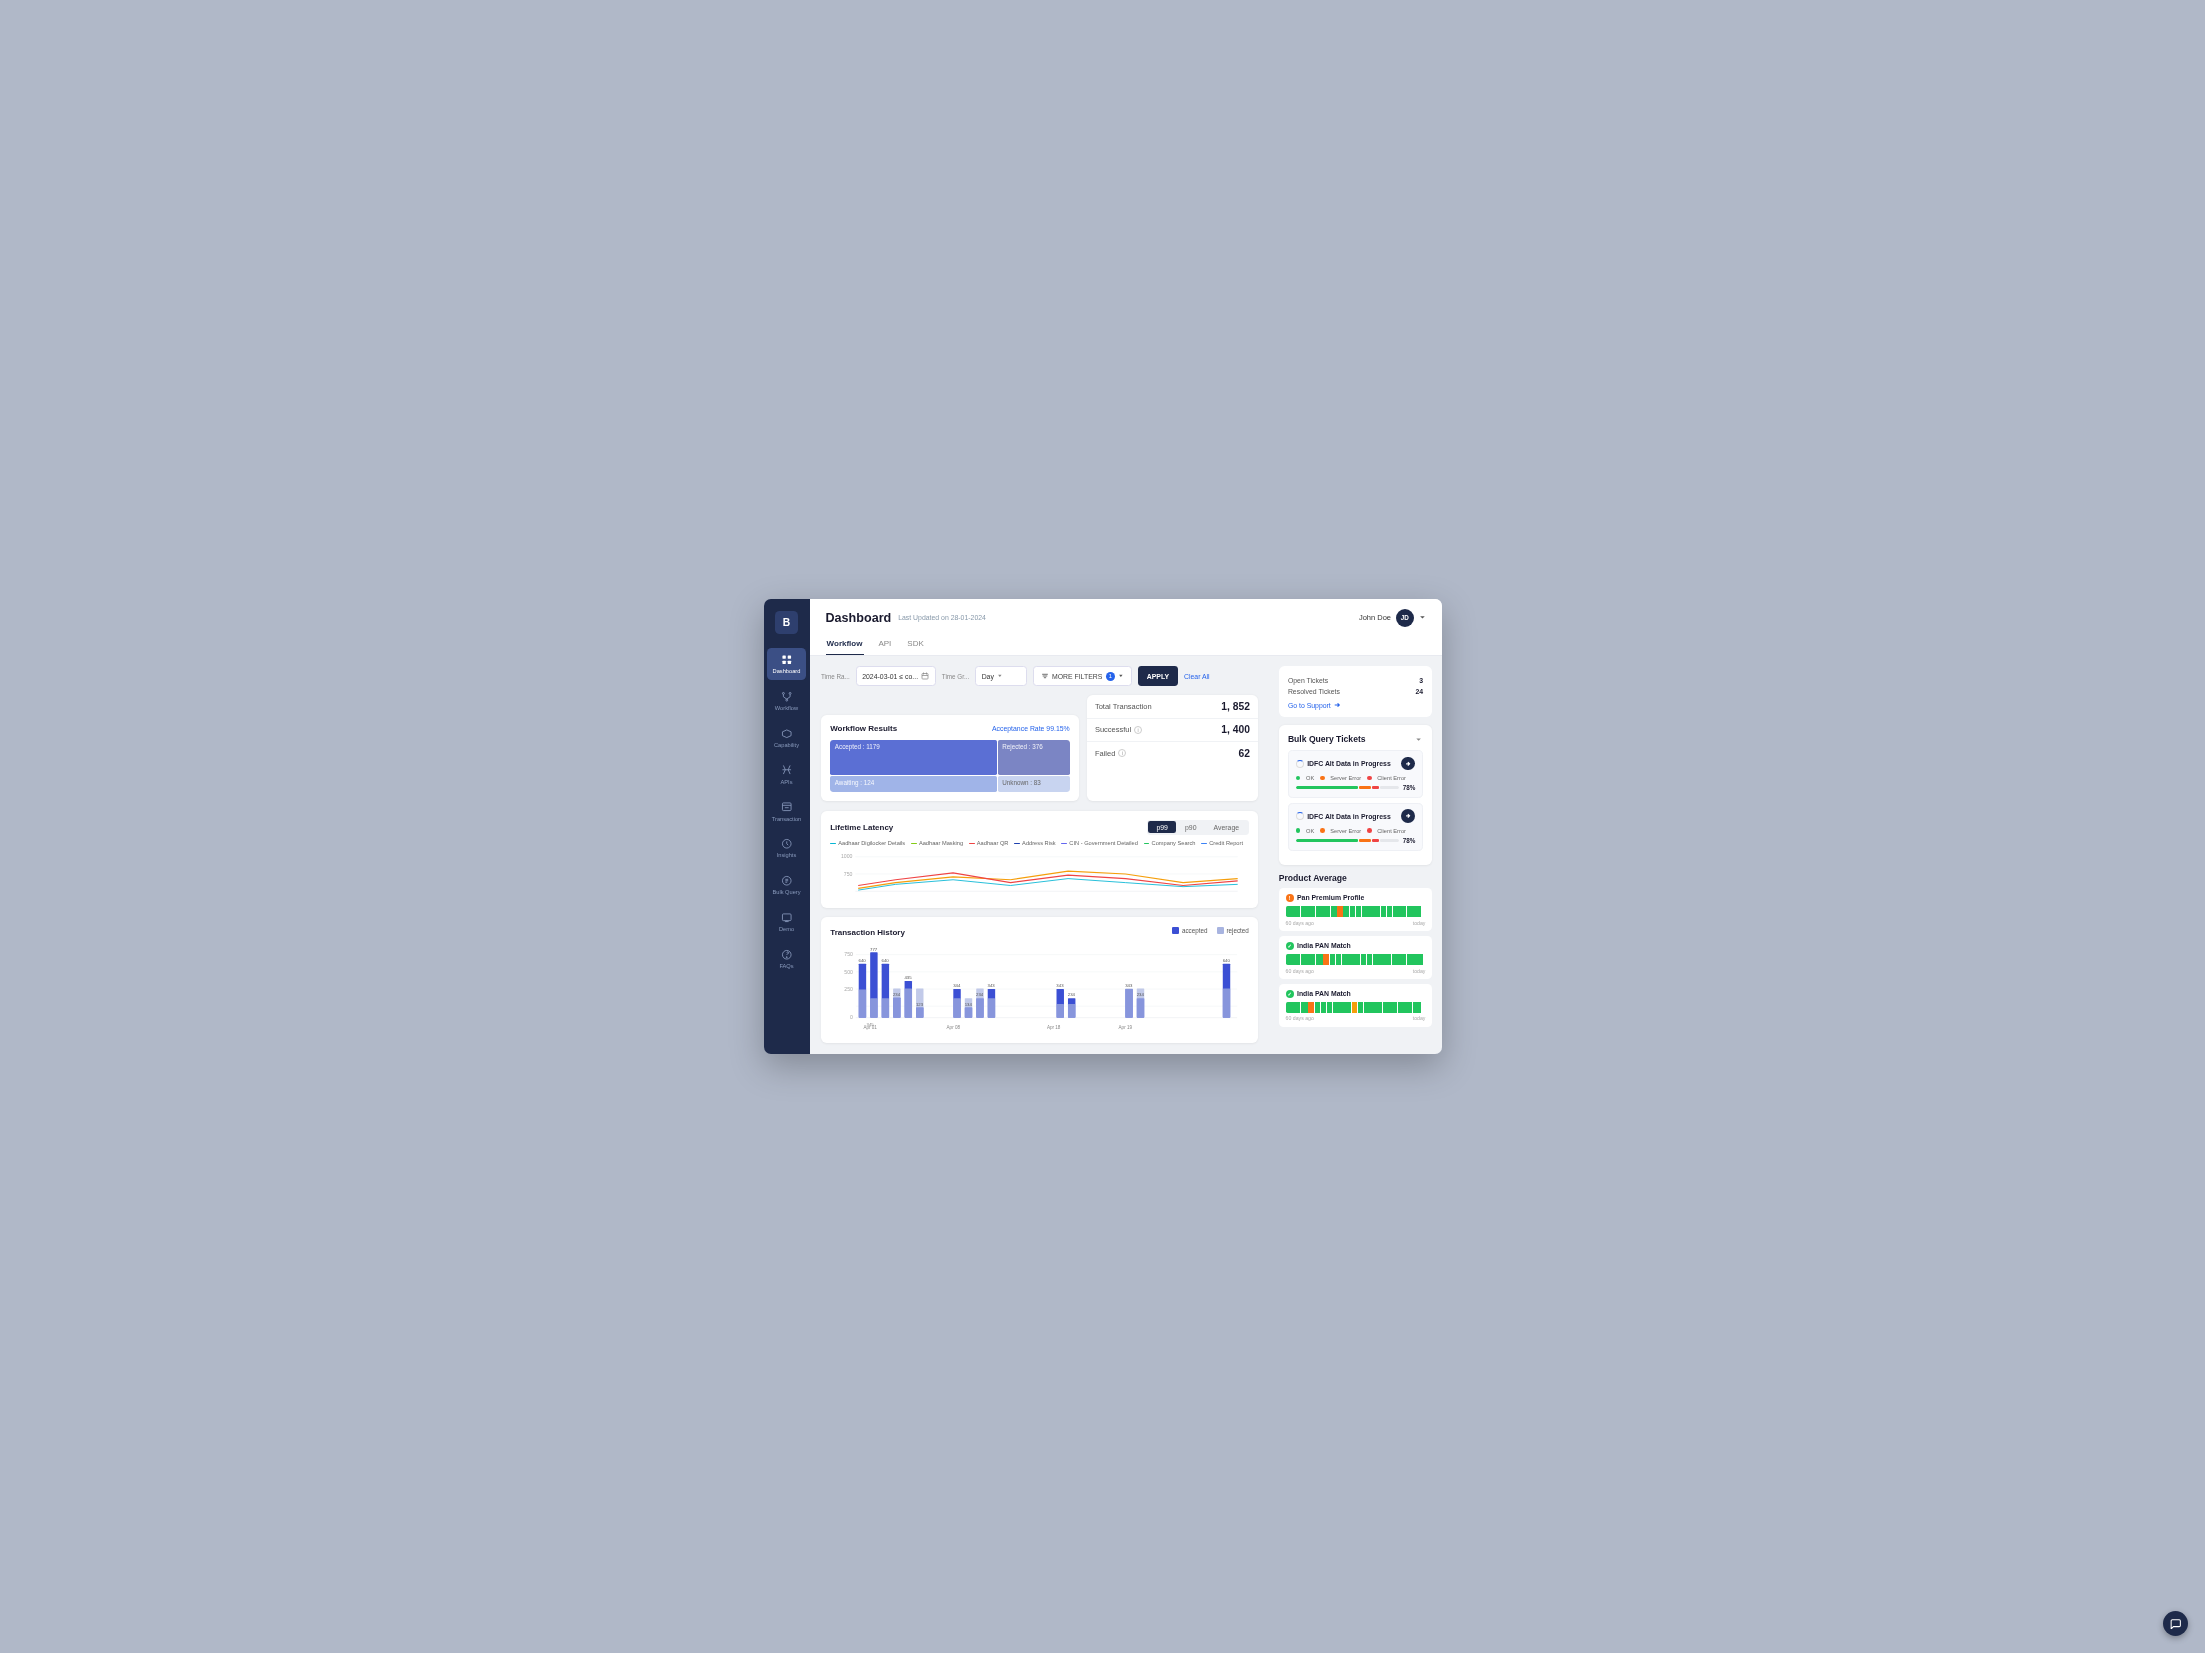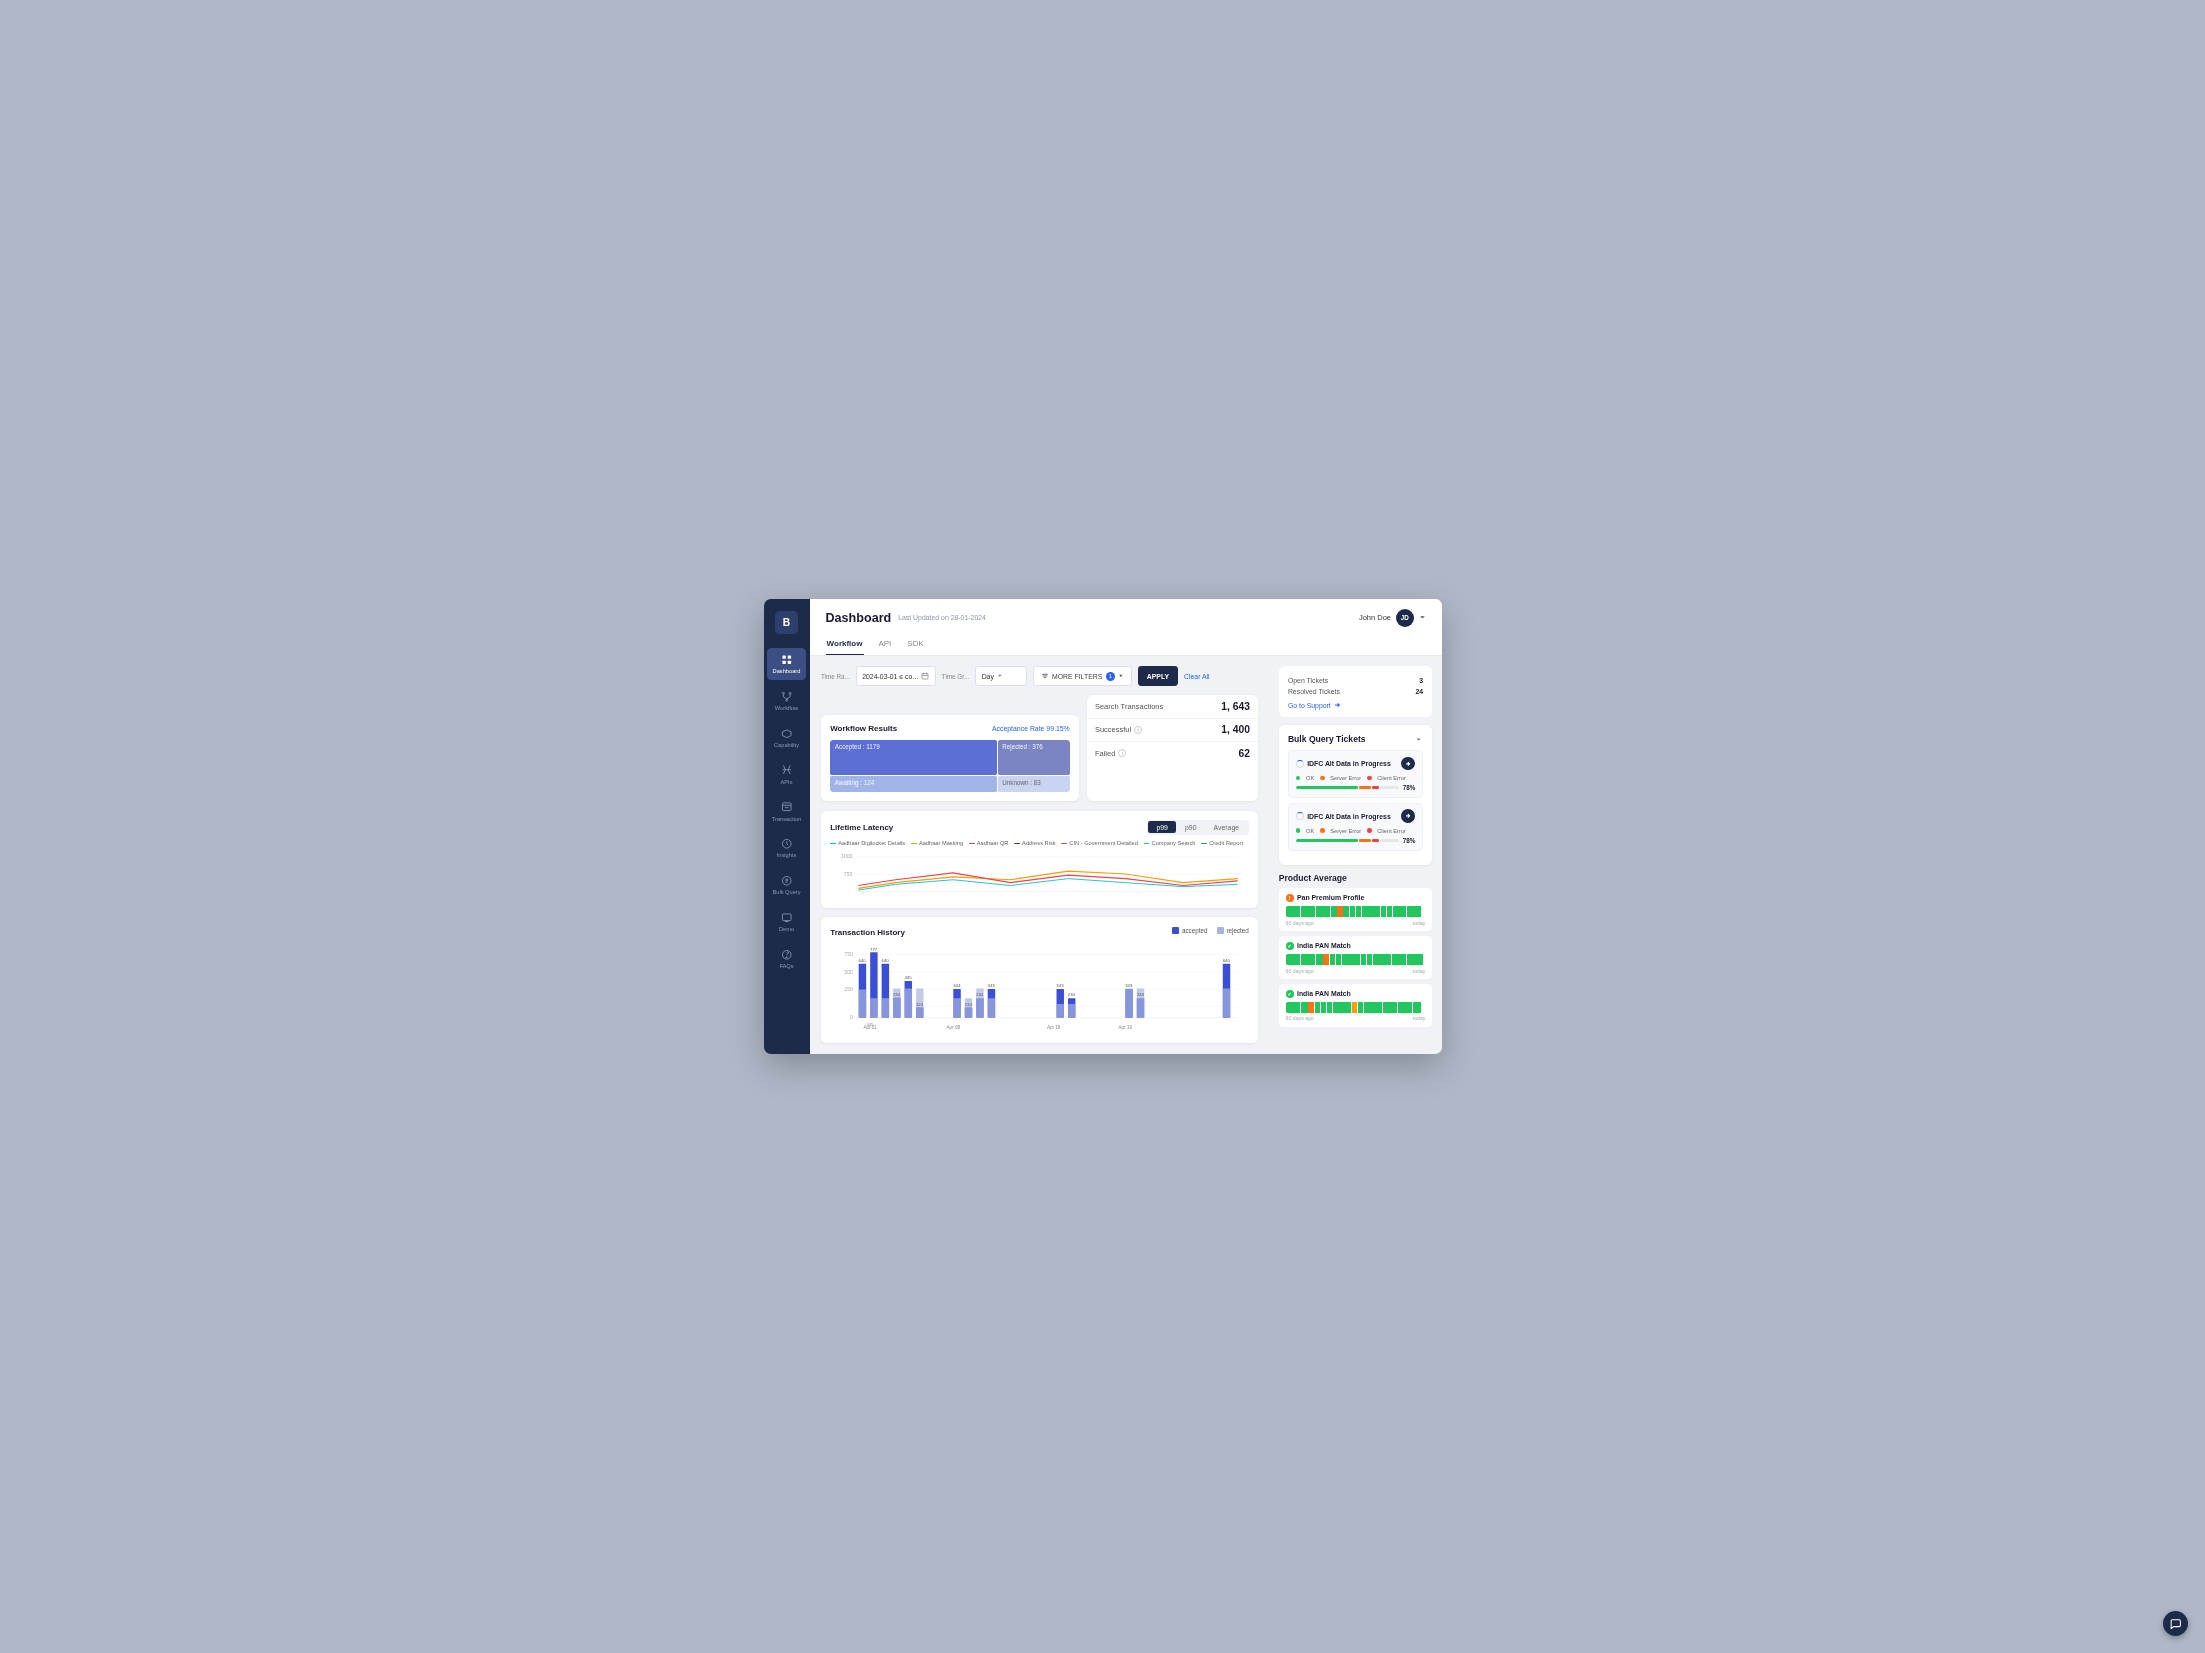--- a/index.html
+++ b/index.html
@@ -826,22 +826,22 @@
                 </div>
                 <div class="treemap-cell unknown">
                   <span>Unknown : 83</span>
                 </div>
               </div>
             </div>
           </div>
 
           <div class="results-right stats-card">
             <div class="stat-row">
-              <span class="stat-label">Search Transactions</span>
-              <span class="stat-value">1, 643</span>
+              <span class="stat-label">Total Transaction</span>
+              <span class="stat-value">1, 852</span>
             </div>
             <div class="stat-row">
               <span class="stat-label">
                 <span>Successful</span>
                 <span class="stat-info">i</span>
               </span>
               <span class="stat-value">1, 400</span>
             </div>
             <div class="stat-row">
               <span class="stat-label">

